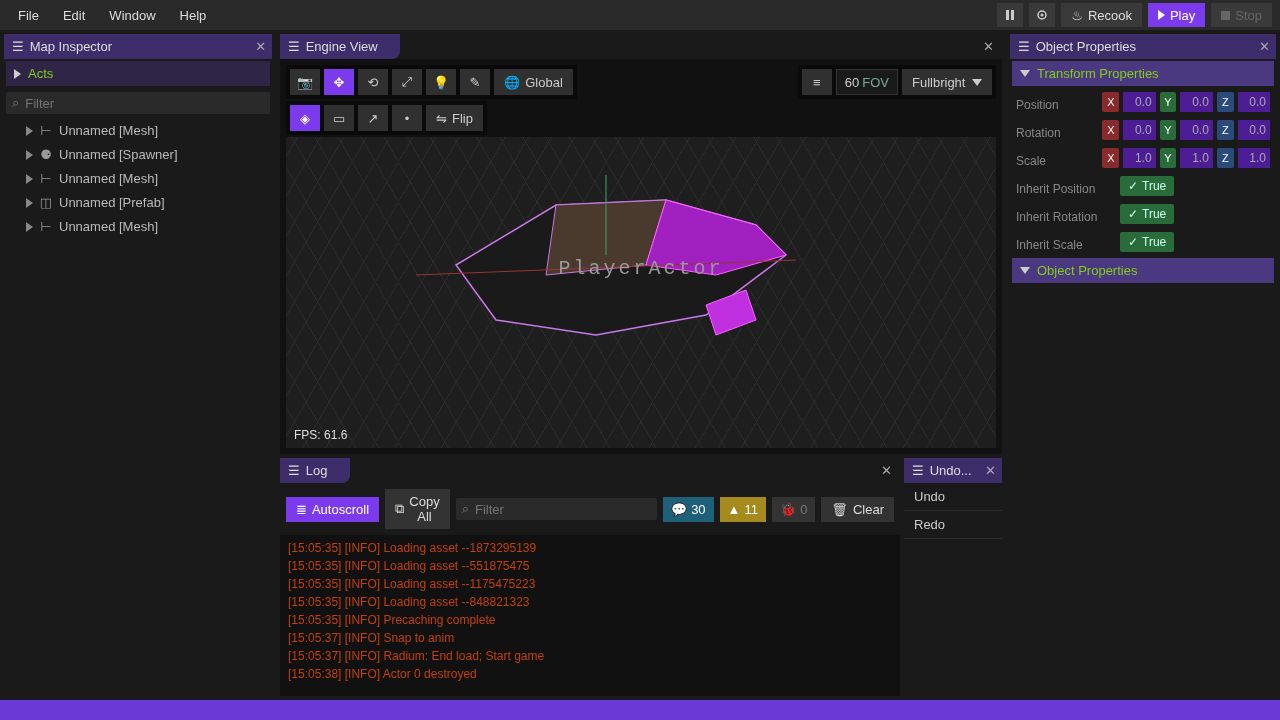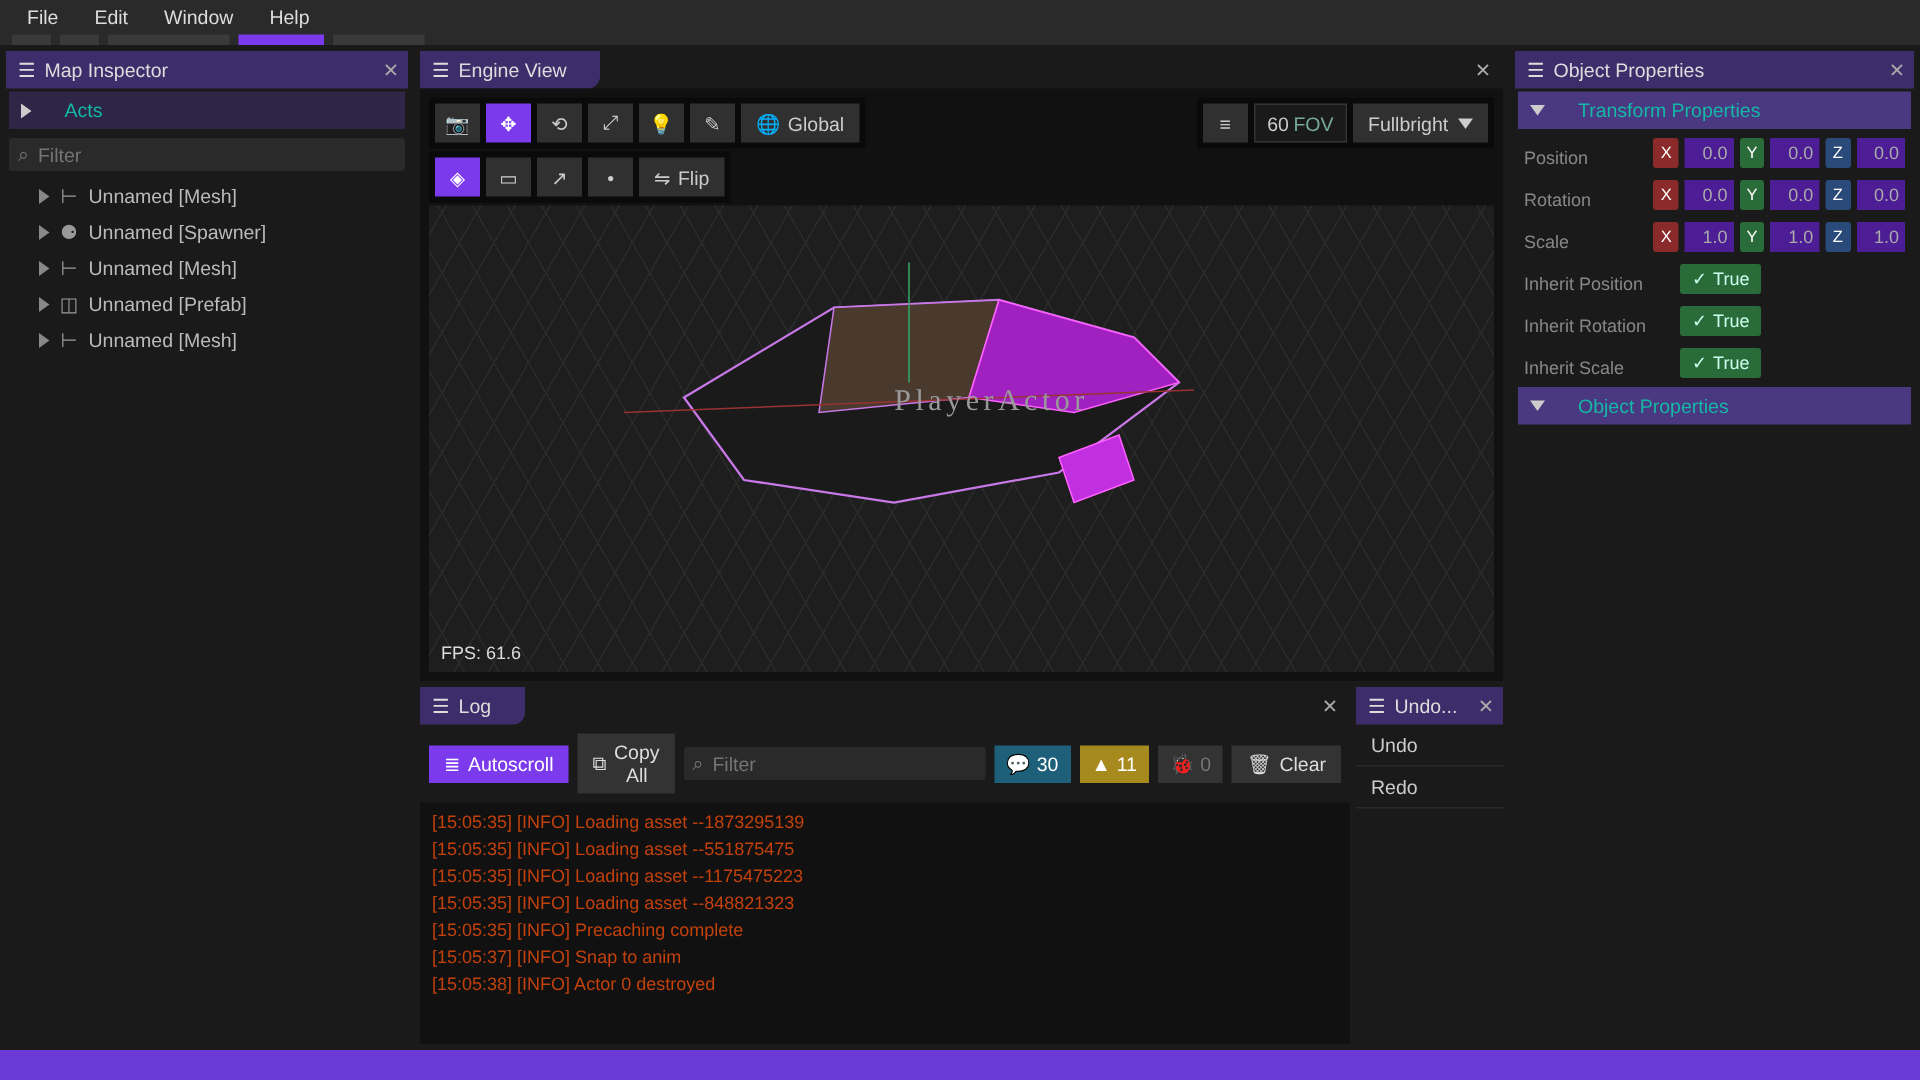--- a/index.html
+++ b/index.html
@@ -1,34 +1,34 @@
 <!DOCTYPE html>
 <html><head>
 <meta charset="utf-8">
 <style>
 * { margin:0; padding:0; box-sizing:border-box; font-family:"Segoe UI",Arial,sans-serif; }
 body { background:#1a1a1a; color:#ccc; font-size:13px; overflow:hidden; width:1280px; height:720px; }
-.menubar { height:30px; background:#2a2a2a; display:flex; align-items:flex-start; padding:0 8px; justify-content:space-between;flex-direction:column; }
+.menubar { height:30px; background:#2a2a2a; display:flex; align-items:center; padding:0 8px; justify-content:space-between; }
 .menubar-left { display:flex; gap:4px; }
 .menu-item { padding:4px 10px; cursor:pointer; color:#ddd; }
 .menubar-right { display:flex; gap:6px; align-items:center; }
 .tbtn { background:#3a3a3a; border:none; color:#ddd; padding:5px 10px; cursor:pointer; display:flex; align-items:center; gap:5px; font-size:13px; height:24px; }
 .tbtn.purple { background:#7c3aed; color:#fff; }
 .tbtn.dim { color:#666; }
 .tbtn.icon-only { width:26px; justify-content:center; padding:0; }
 
 .main { display:flex; height:670px; }
 .left-pane { width:278px; background:#1a1a1a; display:flex; flex-direction:column; padding:4px; }
 .center { flex:1; display:flex; flex-direction:column; background:#1a1a1a; padding:4px; gap:4px; }
 .right-pane { width:274px; background:#1a1a1a; display:flex; flex-direction:column; padding:4px; }
 
 .panel-title { background:#3d2e6b; color:#ddd; padding:5px 8px; display:flex; align-items:center; gap:6px; font-size:13px; position:relative; }
 .panel-title .close { position:absolute; right:6px; cursor:pointer; color:#aaa; }
 .panel-title-narrow { width:120px; border-radius:0 0 8px 0; }
-.section-hdr { background:#4a3880; color:#14b8a6; padding:5px 8px; display:flex; align-items:center; gap:22px; margin:2px; }
+.section-hdr { background:#4a3880; color:#84cc16; padding:5px 8px; display:flex; align-items:center; gap:7px; margin:2px; }
 .section-hdr.dark { background:#2e2547; }
 .triangle { display:inline-block; width:0; height:0; }
 .tri-right { border-top:5px solid transparent; border-bottom:5px solid transparent; border-left:7px solid #ccc; }
 .tri-down { border-left:5px solid transparent; border-right:5px solid transparent; border-top:7px solid #ccc; }
 
 .filter-row { display:flex; align-items:center; background:#2a2a2a; margin:4px 2px; padding:3px 6px; gap:6px; border-radius:2px; }
 .filter-row input { background:transparent; border:none; color:#ccc; outline:none; flex:1; font-size:13px; }
 .tree-item { display:flex; align-items:center; gap:6px; padding:4px 8px 4px 20px; color:#bbb; margin:1px 2px; }
 .tree-item .tri-right { border-left-color:#888; }
 .small-icon { width:14px; text-align:center; color:#999; }
@@ -41,21 +41,21 @@
 .vp-tools-left2 { display:flex; gap:4px; background:#0a0a0a; padding:4px; margin-top:2px; width:fit-content; }
 .vpbtn { background:#303030; border:none; color:#ccc; width:30px; height:26px; display:flex; align-items:center; justify-content:center; cursor:pointer; font-size:13px; }
 .vpbtn.active { background:#7c3aed; color:#fff; }
 .vpbtn.wide { width:auto; padding:0 10px; gap:5px; }
 .fov-box { background:#1a1a1a; border:1px solid #333; color:#ccc; padding:0 8px; height:26px; display:flex; align-items:center; gap:3px; }
 .viewport { flex:1; background:#222; position:relative; overflow:hidden; margin-top:2px;
   background-image:
     repeating-linear-gradient(60deg,#2a2a2a 0,#2a2a2a 1px,transparent 1px,transparent 20px),
     repeating-linear-gradient(-60deg,#2a2a2a 0,#2a2a2a 1px,transparent 1px,transparent 20px);
   background-color:#1e1e1e; }
-.player-label { position:absolute; left:50%; top:42%; transform:translate(-50%,-50%); color:#999; font-family:Liberation Serif, serif; font-size:20px; letter-spacing:3px;margin-left:20px; }
+.player-label { position:absolute; left:50%; top:42%; transform:translate(-50%,-50%); color:#999; font-family:Liberation Mono, monospace; font-size:20px; letter-spacing:3px; }
 .fps { position:absolute; left:8px; bottom:6px; color:#ddd; font-size:12px; }
 .geom { position:absolute; left:45%; top:38%; transform:translate(-50%,-50%); }
 
 .center-bottom { display:flex; height:238px; gap:4px; }
 .log-panel { flex:1; display:flex; flex-direction:column; background:#1a1a1a; }
 .undo-panel { width:98px; display:flex; flex-direction:column; background:#1a1a1a; }
 .log-title-row, .undo-title-row { display:flex; }
 .log-toolbar { display:flex; gap:6px; padding:6px; align-items:center; }
 .logbtn { background:#333; border:none; color:#ddd; padding:5px 10px; display:flex; align-items:center; gap:5px; cursor:pointer; font-size:13px; }
 .logbtn.purple { background:#7c3aed; color:#fff; }
@@ -266,20 +266,21 @@
             <span>Clear</span>
           </button>
         </div>
         <div class="log-body" id="logbody">
             <div class="ln">[15:05:35] [INFO] Loading asset --1873295139</div>
             <div class="ln">[15:05:35] [INFO] Loading asset --551875475</div>
             <div class="ln">[15:05:35] [INFO] Loading asset --1175475223</div>
             <div class="ln">[15:05:35] [INFO] Loading asset --848821323</div>
             <div class="ln">[15:05:35] [INFO] Precaching complete</div>
             <div class="ln">[15:05:37] [INFO] Snap to anim</div>
+            <div class="ln">[15:05:37] [INFO] Radium: End load; Start game</div>
             <div class="ln">[15:05:38] [INFO] Actor 0 destroyed</div>
           </div>
       </div>
 
       <div class="undo-panel">
         <div class="undo-title-row">
           <div class="panel-title" style="flex:1;padding-right:24px;overflow:hidden;">
             <span>☰</span>
             <span style="white-space:nowrap;overflow:hidden;text-overflow:ellipsis;">Undo...</span>
             <span class="close">✕</span>

